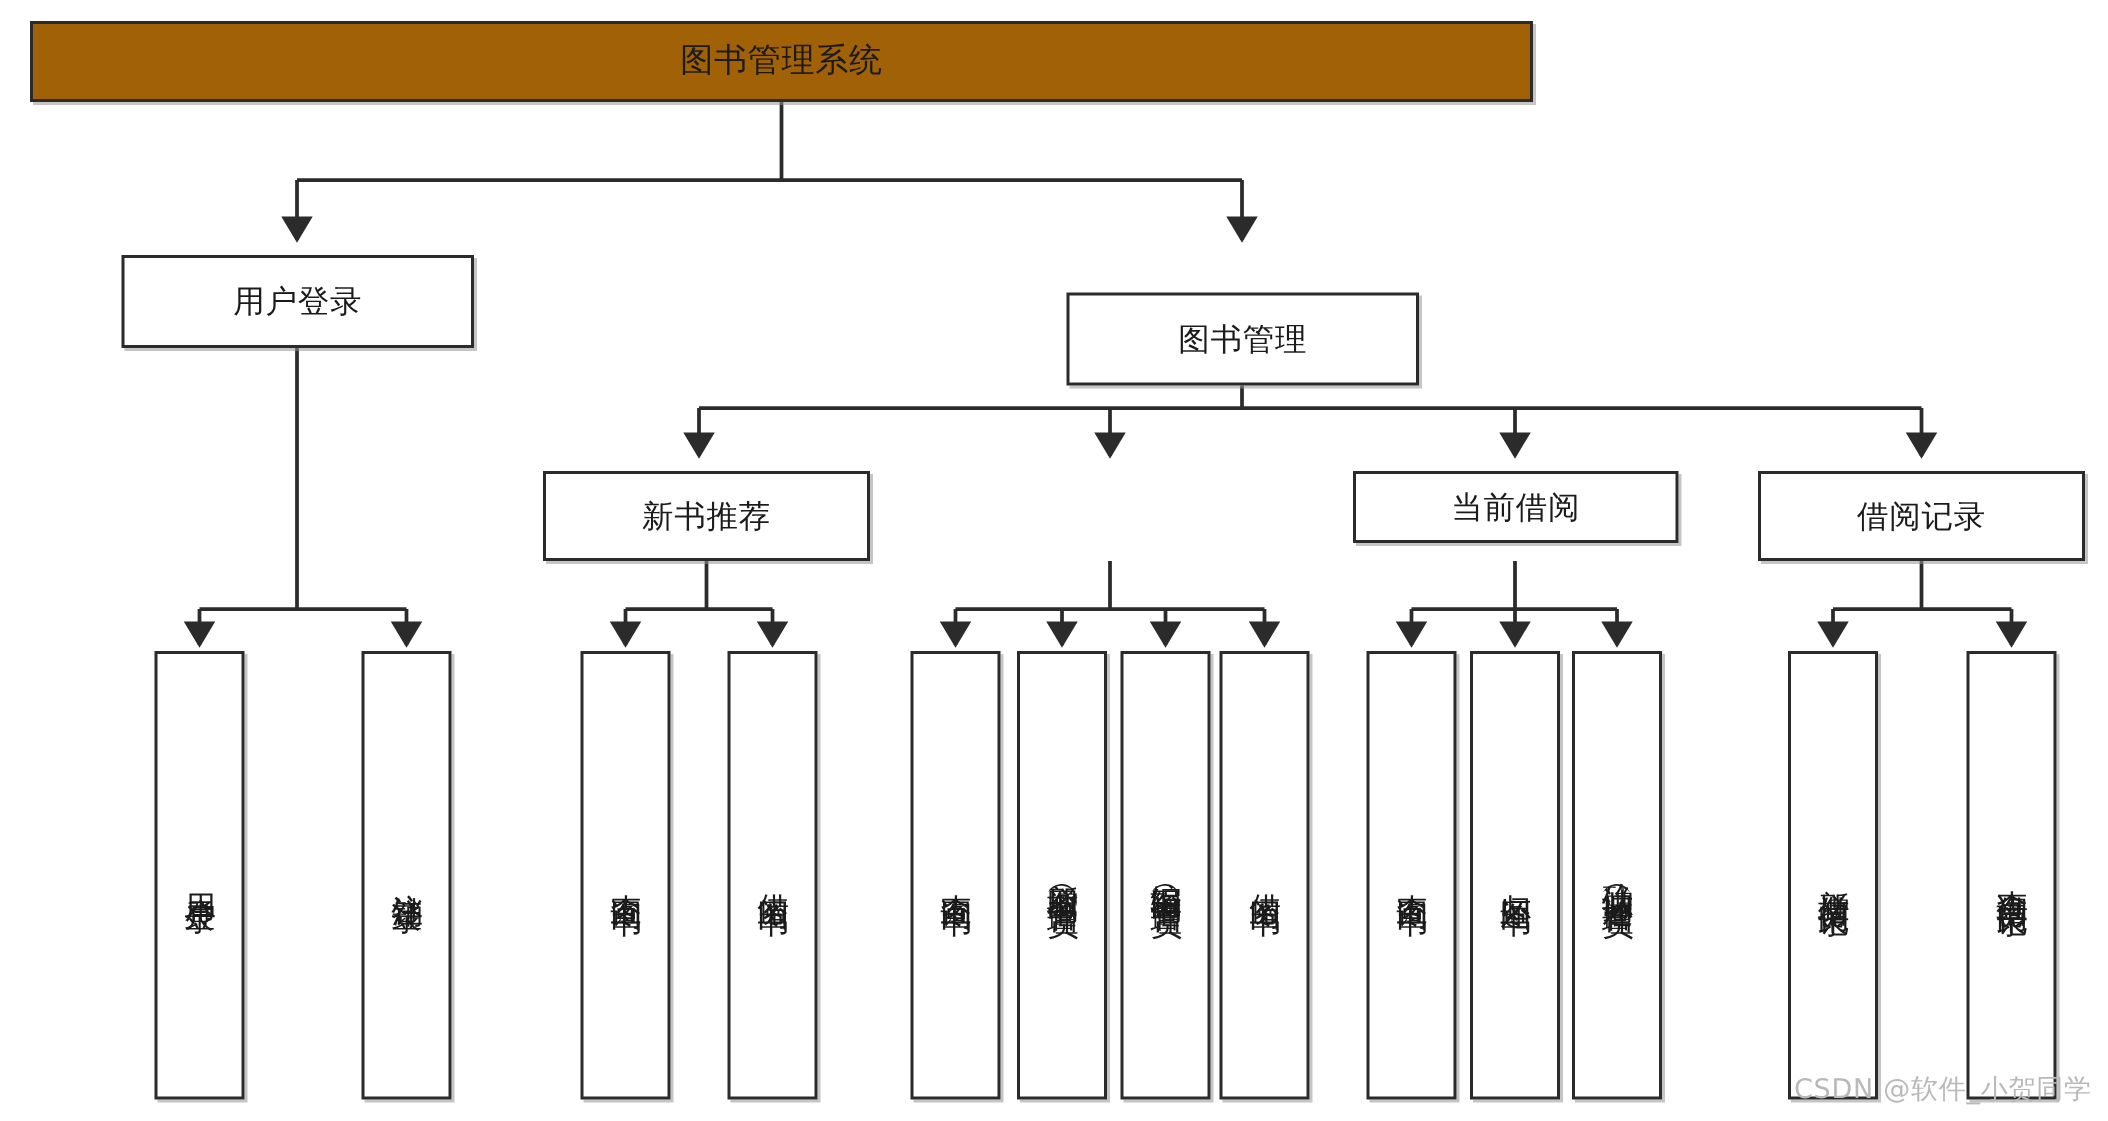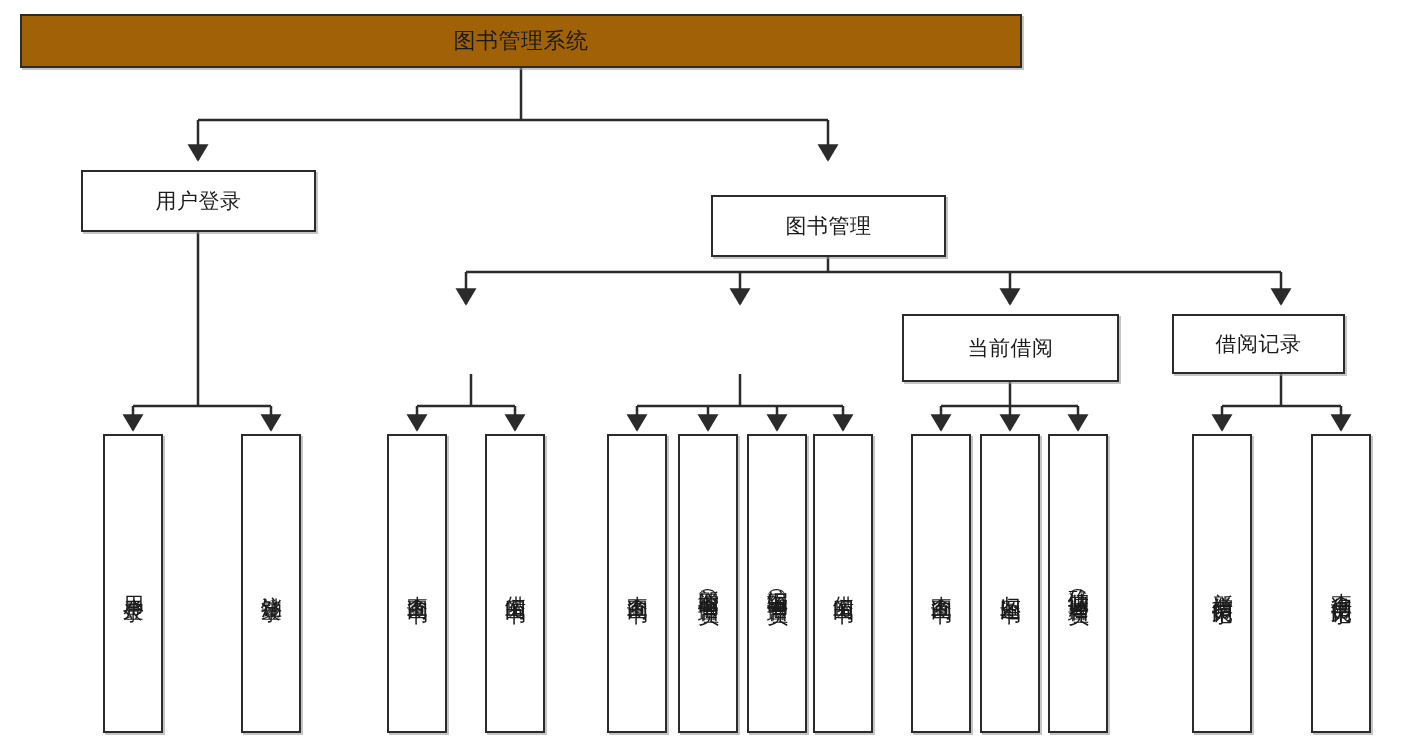--- a/index.html
+++ b/index.html
@@ -137,24 +137,27 @@
     <span class="lbl">图书管理系统</span>
   </div>
 
   <div class="node horiz" style="left: 81px; top: 170px; width: 235px; height: 62px; border-color: rgb(43, 43, 43); background: rgb(255, 255, 255);">
     <span class="lbl">用户登录</span>
   </div>
   <div class="node horiz" style="left: 711px; top: 170px; width: 235px; height: 62px; border-color: rgb(43, 43, 43); background: rgb(255, 255, 255); margin-top: 25px;">
     <span class="lbl">图书管理</span>
   </div>
 
-  <div class="node horiz" style="left: 902px; top: 314px; width: 217px; height: 68px; border-color: rgb(43, 43, 43); background: rgb(255, 255, 255);">
+  <div class="node horiz" style="left: 362px; top: 314px; width: 218px; height: 60px; border-color: rgb(43, 43, 43); background: rgb(255, 255, 255);">
+    <span class="lbl">新书推荐</span>
+  </div>
+  <div class="node horiz" style="left: 902px; top: 314px; width: 217px; height: 48px; border-color: rgb(43, 43, 43); background: rgb(255, 255, 255);">
     <span class="lbl">当前借阅</span>
   </div>
-  <div class="node horiz" style="left: 1172px; top: 314px; width: 173px; height: 60px; border-color: rgb(43, 43, 43); background: rgb(255, 255, 255);">
+  <div class="node horiz" style="left: 1172px; top: 314px; width: 218px; height: 60px; border-color: rgb(43, 43, 43); background: rgb(255, 255, 255);">
     <span class="lbl">借阅记录</span>
   </div>
 
   <div class="node vert" style="left: 103px; top: 434px; width: 60px; height: 299px; border-color: rgb(43, 43, 43); background: rgb(255, 255, 255);">
     <span class="lbl">用户登录</span>
   </div>
   <div class="node vert" style="left: 241px; top: 434px; width: 60px; height: 299px; border-color: rgb(43, 43, 43); background: rgb(255, 255, 255);">
     <span class="lbl">注销登录</span>
   </div>
 
@@ -188,14 +191,15 @@
     <span class="lbl">确认归还（管理员）</span>
   </div>
 
   <div class="node vert" style="left: 1192px; top: 434px; width: 60px; height: 299px; border-color: rgb(43, 43, 43); background: rgb(255, 255, 255);">
     <span class="lbl">新增借阅记录</span>
   </div>
   <div class="node vert" style="left: 1311px; top: 434px; width: 60px; height: 299px; border-color: rgb(43, 43, 43); background: rgb(255, 255, 255);">
     <span class="lbl">查询借阅记录</span>
   </div>
 
+  <div class="watermark" style="left: 1196px; top: 714px; color: rgb(185, 185, 185);">CSDN @软件_小贺同学</div>
 
 </div>
 
 </body></html>

